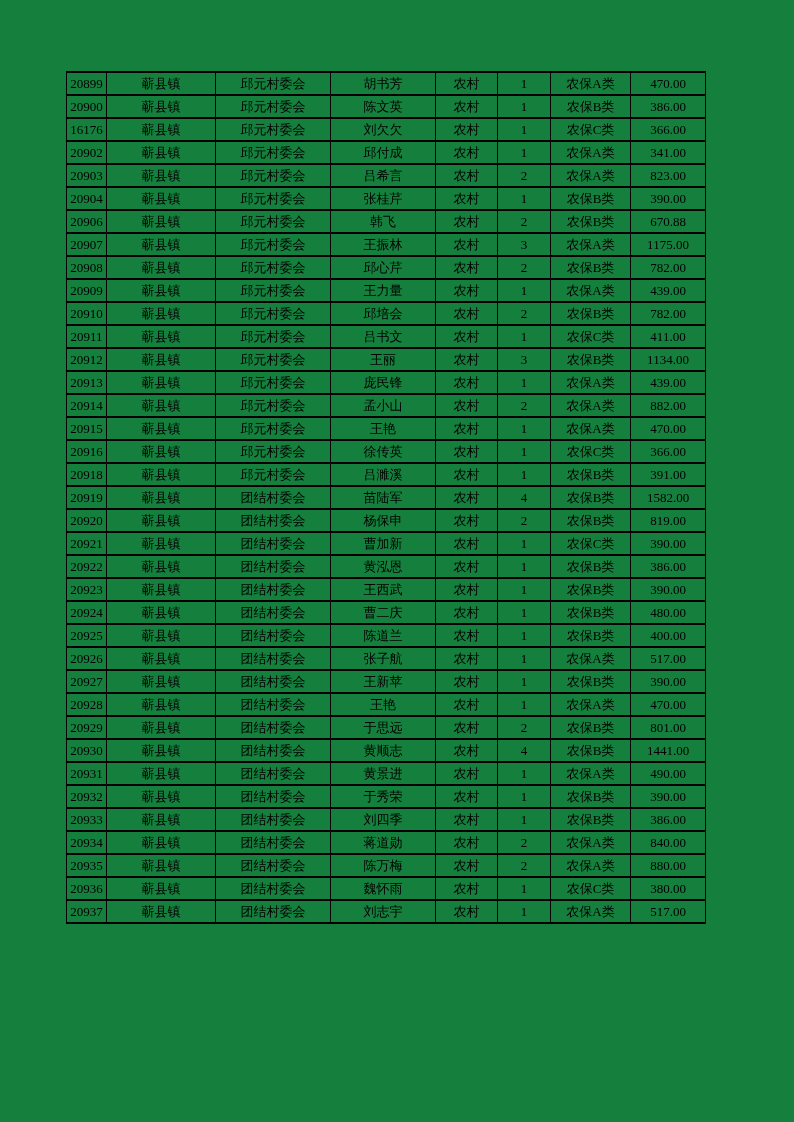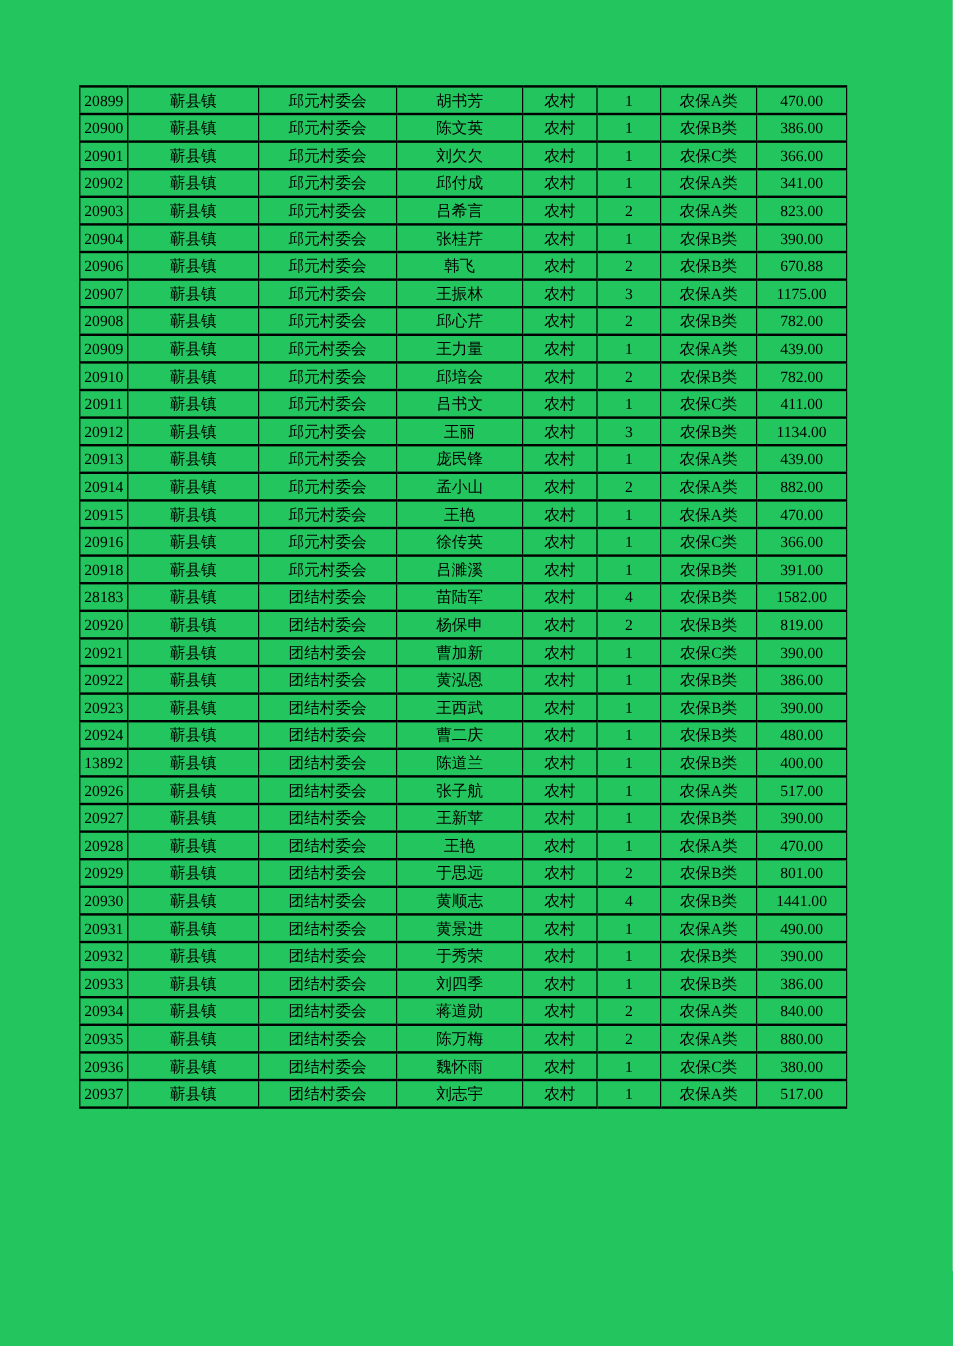--- a/index.html
+++ b/index.html
@@ -4,21 +4,21 @@
 <style>
   * { margin: 0; padding: 0; box-sizing: border-box; }
   html, body {
     background: #e8e8e8;
     font-family: "Liberation Serif", "DejaVu Serif", serif;
   }
   .page {
     position: relative;
     width: 794px;
     height: 1122px;
-    background: #22c55e;
+    background: #15803d;
     overflow: hidden;
     margin: 0 auto;
   }
   table.grid {
     position: absolute;
     left: 66px;
     top: 71px;
     width: 639px;
     border-collapse: collapse;
     table-layout: fixed;
@@ -68,21 +68,21 @@
           <td>20900</td>
           <td>蕲县镇</td>
           <td>邱元村委会</td>
           <td>陈文英</td>
           <td>农村</td>
           <td>1</td>
           <td>农保B类</td>
           <td>386.00</td>
         </tr>
         <tr>
-          <td>20901</td>
+          <td>16176</td>
           <td>蕲县镇</td>
           <td>邱元村委会</td>
           <td>刘欠欠</td>
           <td>农村</td>
           <td>1</td>
           <td>农保C类</td>
           <td>366.00</td>
         </tr>
         <tr>
           <td>20902</td>
@@ -228,21 +228,21 @@
           <td>20918</td>
           <td>蕲县镇</td>
           <td>邱元村委会</td>
           <td>吕濉溪</td>
           <td>农村</td>
           <td>1</td>
           <td>农保B类</td>
           <td>391.00</td>
         </tr>
         <tr>
-          <td>28183</td>
+          <td>20919</td>
           <td>蕲县镇</td>
           <td>团结村委会</td>
           <td>苗陆军</td>
           <td>农村</td>
           <td>4</td>
           <td>农保B类</td>
           <td>1582.00</td>
         </tr>
         <tr>
           <td>20920</td>
@@ -288,21 +288,21 @@
           <td>20924</td>
           <td>蕲县镇</td>
           <td>团结村委会</td>
           <td>曹二庆</td>
           <td>农村</td>
           <td>1</td>
           <td>农保B类</td>
           <td>480.00</td>
         </tr>
         <tr>
-          <td>13892</td>
+          <td>20925</td>
           <td>蕲县镇</td>
           <td>团结村委会</td>
           <td>陈道兰</td>
           <td>农村</td>
           <td>1</td>
           <td>农保B类</td>
           <td>400.00</td>
         </tr>
         <tr>
           <td>20926</td>

